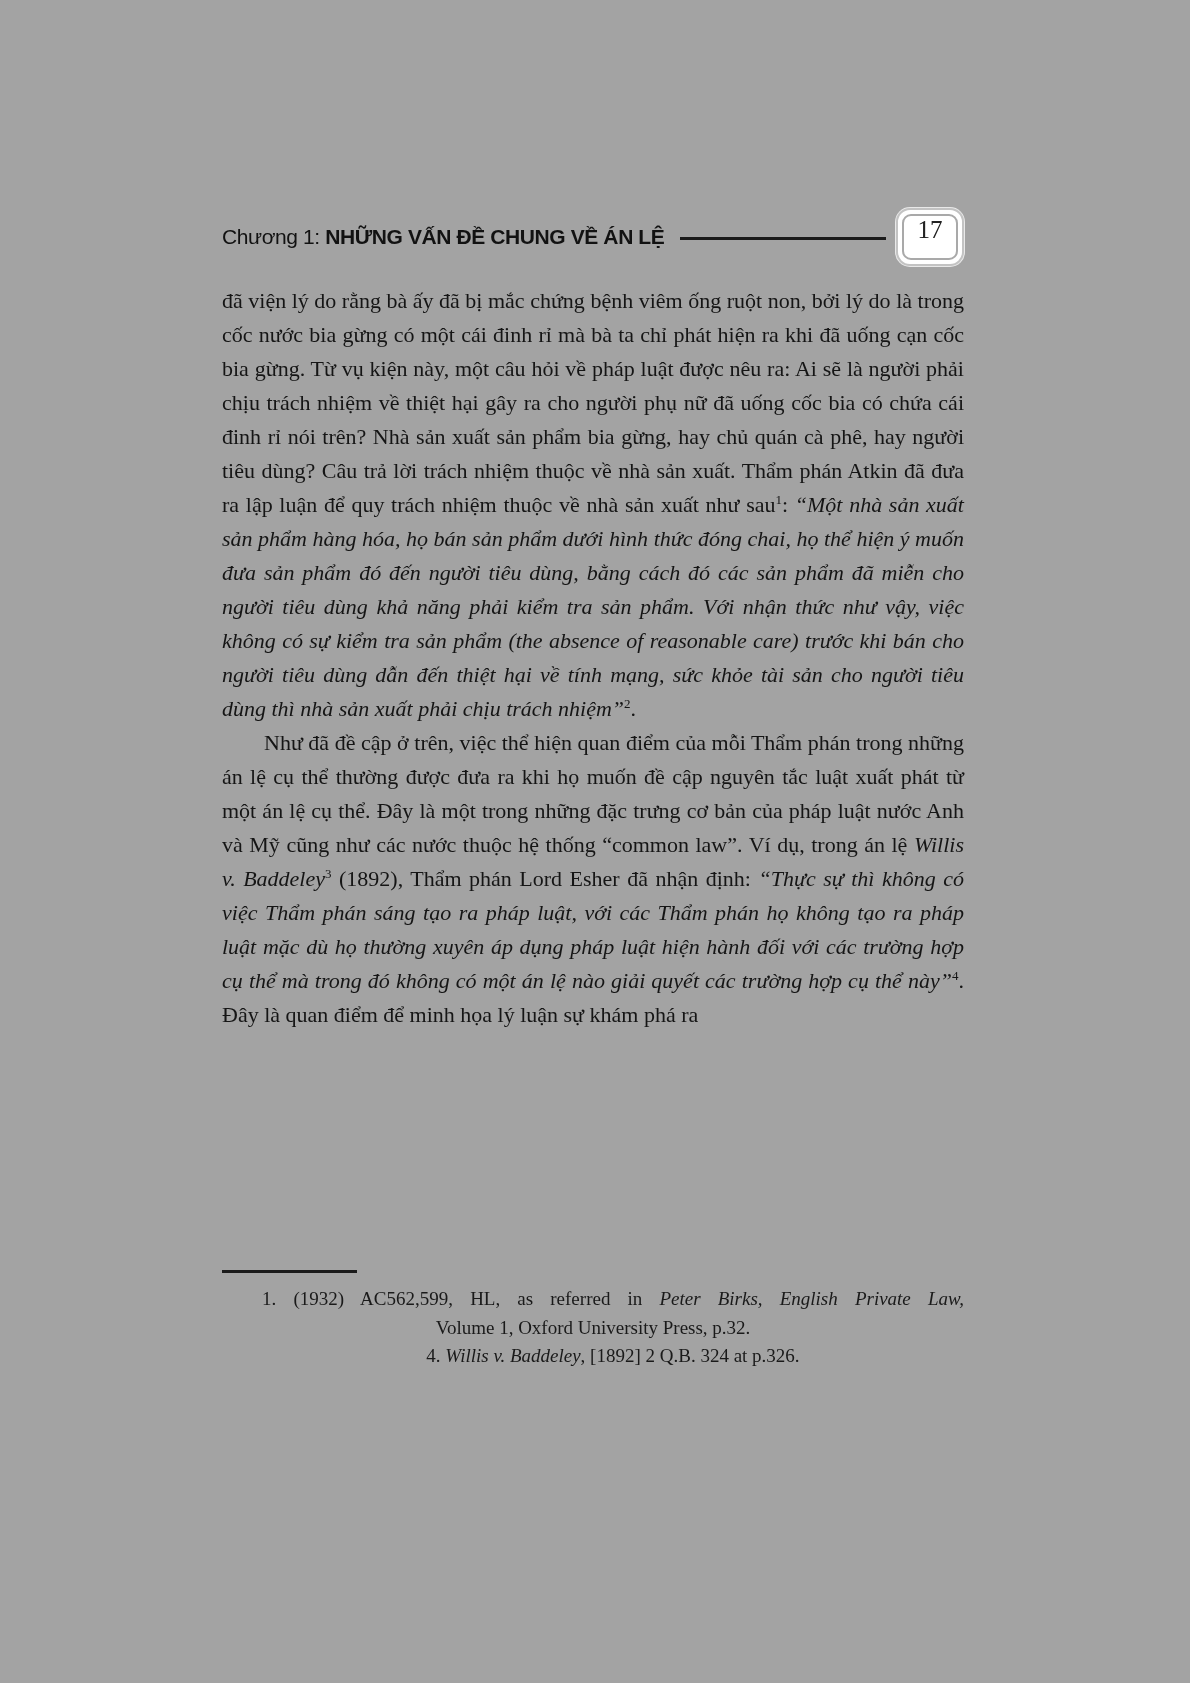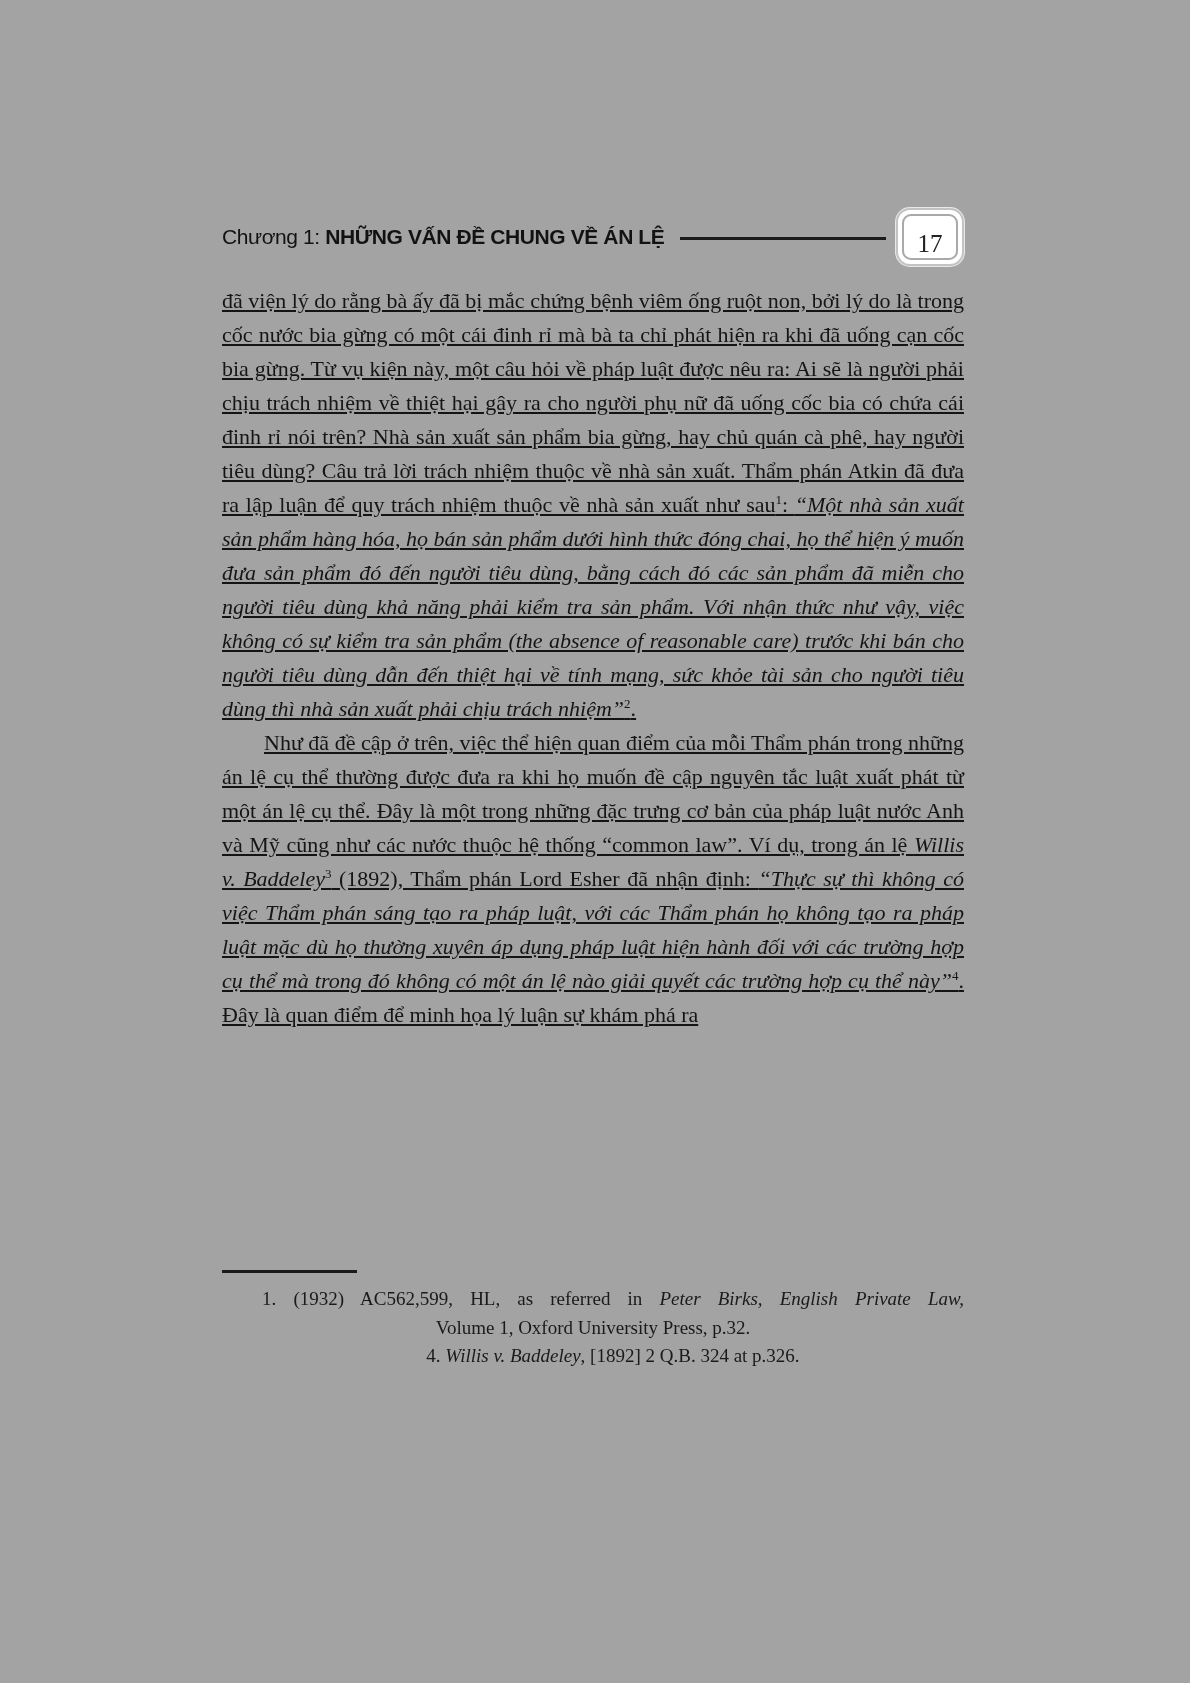--- a/index.html
+++ b/index.html
@@ -31,28 +31,28 @@
     margin:2px 10px 0 16px;
   }
   .page-badge-outer {
     border:2px solid #c3c3c3; border-radius:14px;
     padding:4px; background:#fff;
     box-shadow:0 0 0 1px #e9e9e9;
   }
   .page-badge-inner {
     border:2px solid #a9a9a9; border-radius:9px;
     width:52px; height:42px;
-    display:flex; align-items:flex-end; justify-content:center;
+    display:flex; align-items:flex-start; justify-content:center;
     background:#fff;
   }
   .page-num { font-size:25px; color:#222; }
 
   
   .body-text {
-    position:absolute; left:222px; top:284px; width:742px;text-decoration:underline;
+    position:absolute; left:222px; top:284px; width:742px;
   }
   .para {
     margin:0;
     font-size:22px; line-height:34px;
     text-align:justify;
     color:#151515;
   }
   .para.indent { text-indent:42px; }
   .i { font-style:italic; }
   sup {

